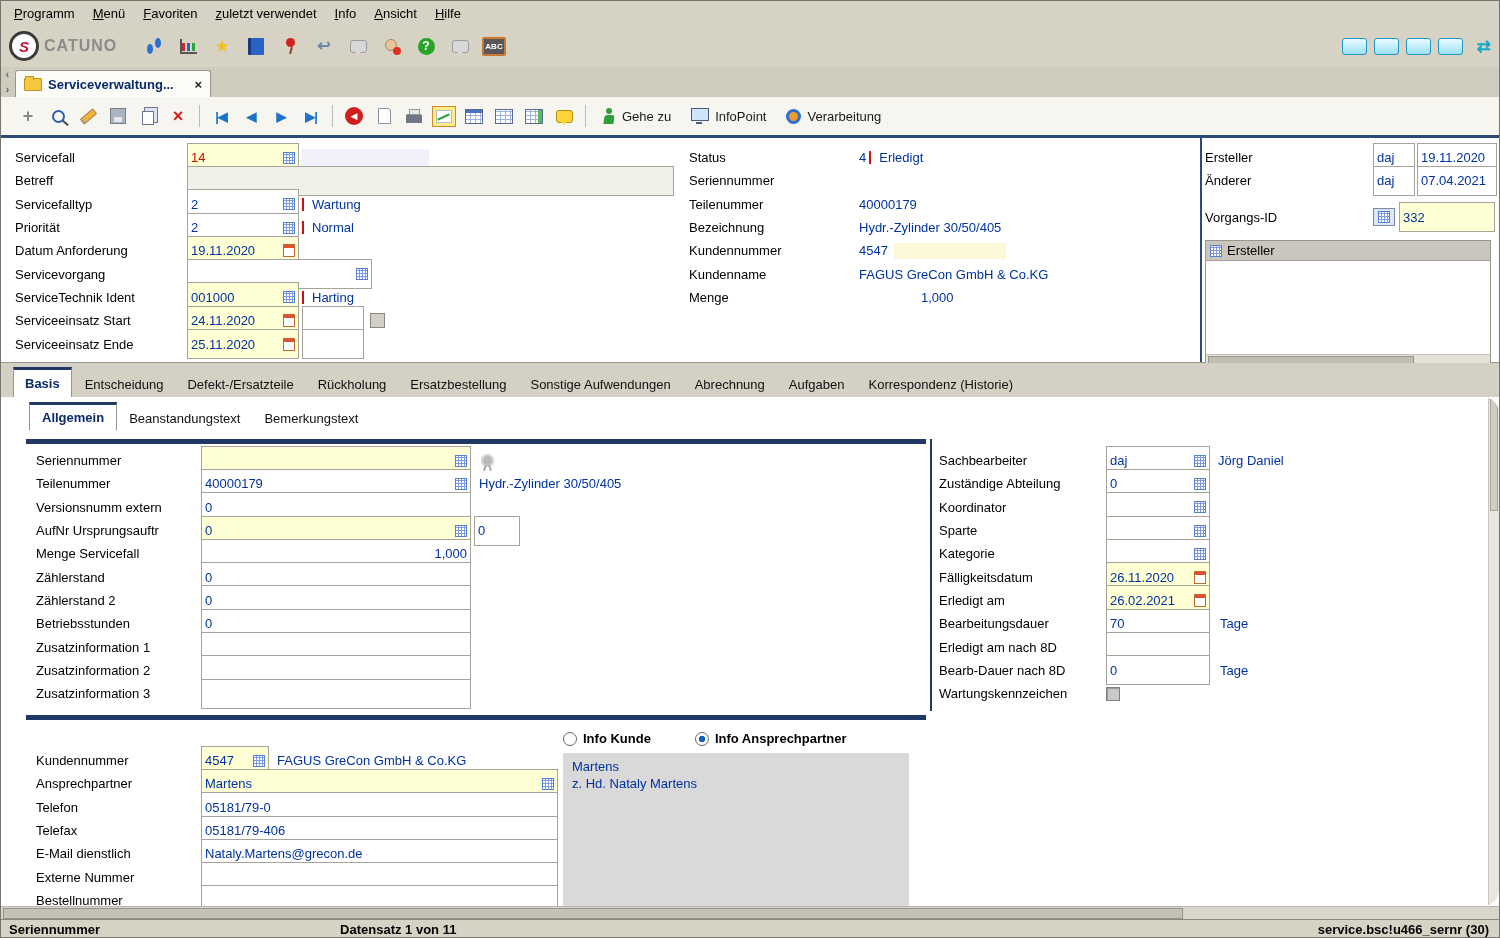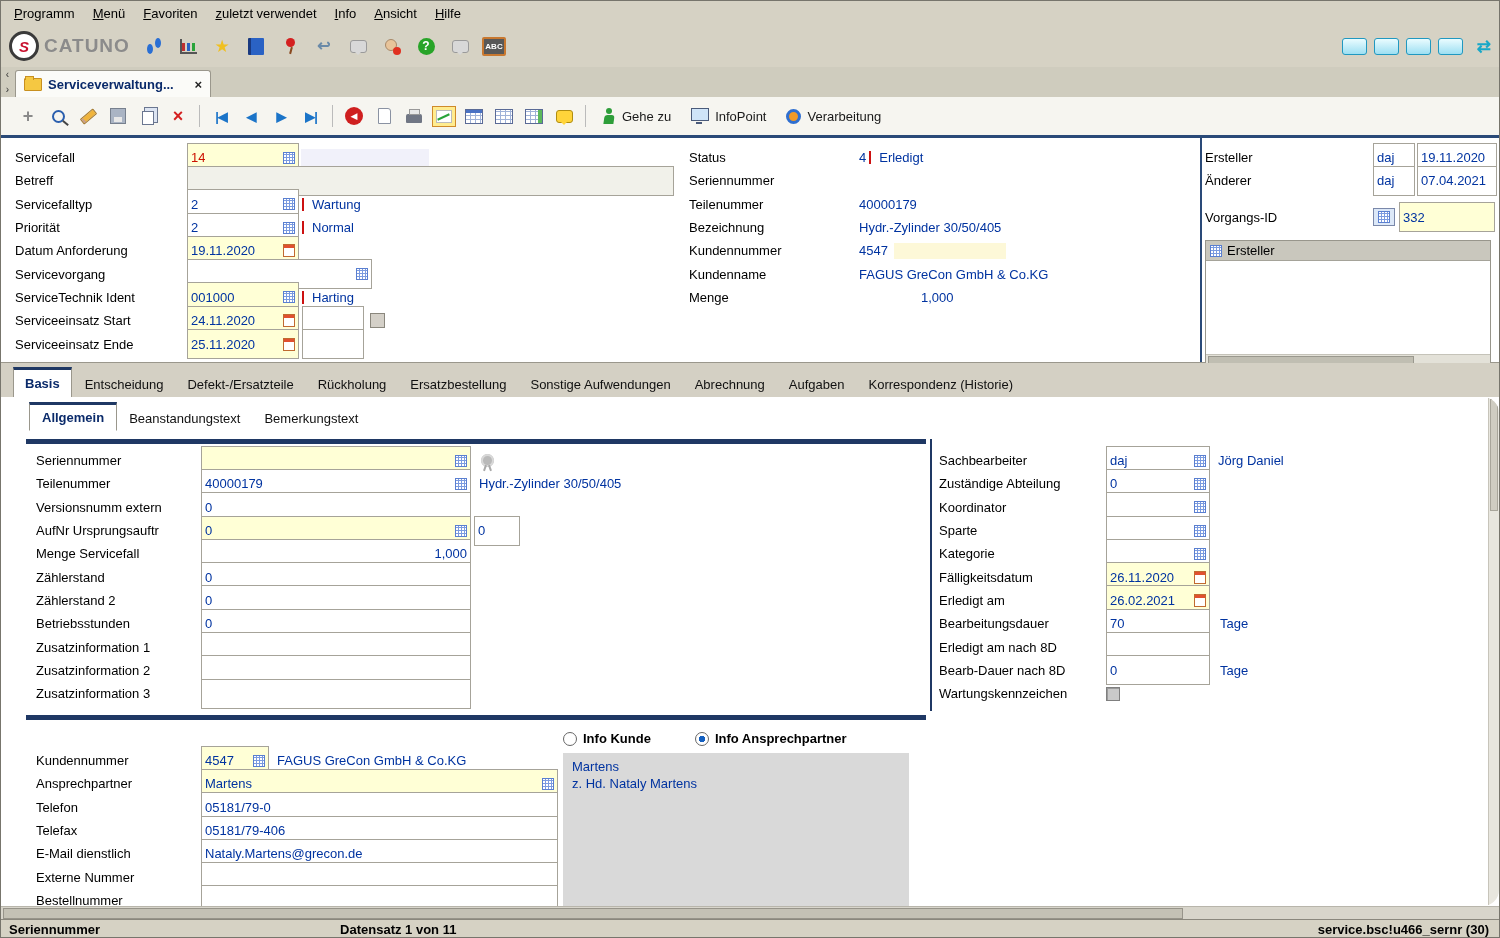--- a/index.html
+++ b/index.html
@@ -7,21 +7,21 @@
        font-family:"Liberation Sans",sans-serif;font-size:13px;color:#000;overflow:hidden;box-sizing:border-box;}
   
   .menubar{position:absolute;top:0;left:0;right:0;height:24px;background:#d6d2c4;display:flex;align-items:center;padding-left:4px;}
   .menu-item{display:inline-block;padding:3px 9px;cursor:default;}
   .menu-item::first-letter{text-decoration:underline;}
   
   .logobar{position:absolute;top:24px;left:0;right:0;height:42px;background:#d6d2c4;display:flex;align-items:center;padding:0 8px;}
   .logo{display:flex;align-items:center;gap:5px;width:128px;}
   .emblem{width:24px;height:24px;border-radius:50%;background:#fff;border:3px solid #3a3a3a;color:#c8102e;
           font-weight:bold;font-style:italic;font-size:15px;display:flex;align-items:center;justify-content:center;}
-  .brandname{font-size:19px;font-weight:bold;color:#8b8b8b;letter-spacing:1px;}
+  .brandname{font-size:16px;font-weight:bold;color:#8b8b8b;letter-spacing:1px;}
   .ticon{width:28px;height:28px;margin:0 3px;display:flex;align-items:center;justify-content:center;}
   .winbtns{margin-left:auto;display:flex;align-items:center;}
   .winbtn{width:23px;height:15px;border:1px solid #2098c0;border-radius:3px;background:linear-gradient(#eafcff,#9ddff2);margin-left:7px;}
   .gi{line-height:1;}
   .swap{color:#18a8c8;font-weight:bold;font-size:17px;margin-left:14px;}
   
   .i-feet{position:relative;width:14px;height:17px;}
   .i-feet::before,.i-feet::after{content:"";position:absolute;width:6px;height:10px;border-radius:50%;background:#2a6fd4;}
   .i-feet::before{left:0;top:6px;} .i-feet::after{right:0;top:0;}
   .i-stats{width:15px;height:13px;border-left:2px solid #555;border-bottom:2px solid #555;

